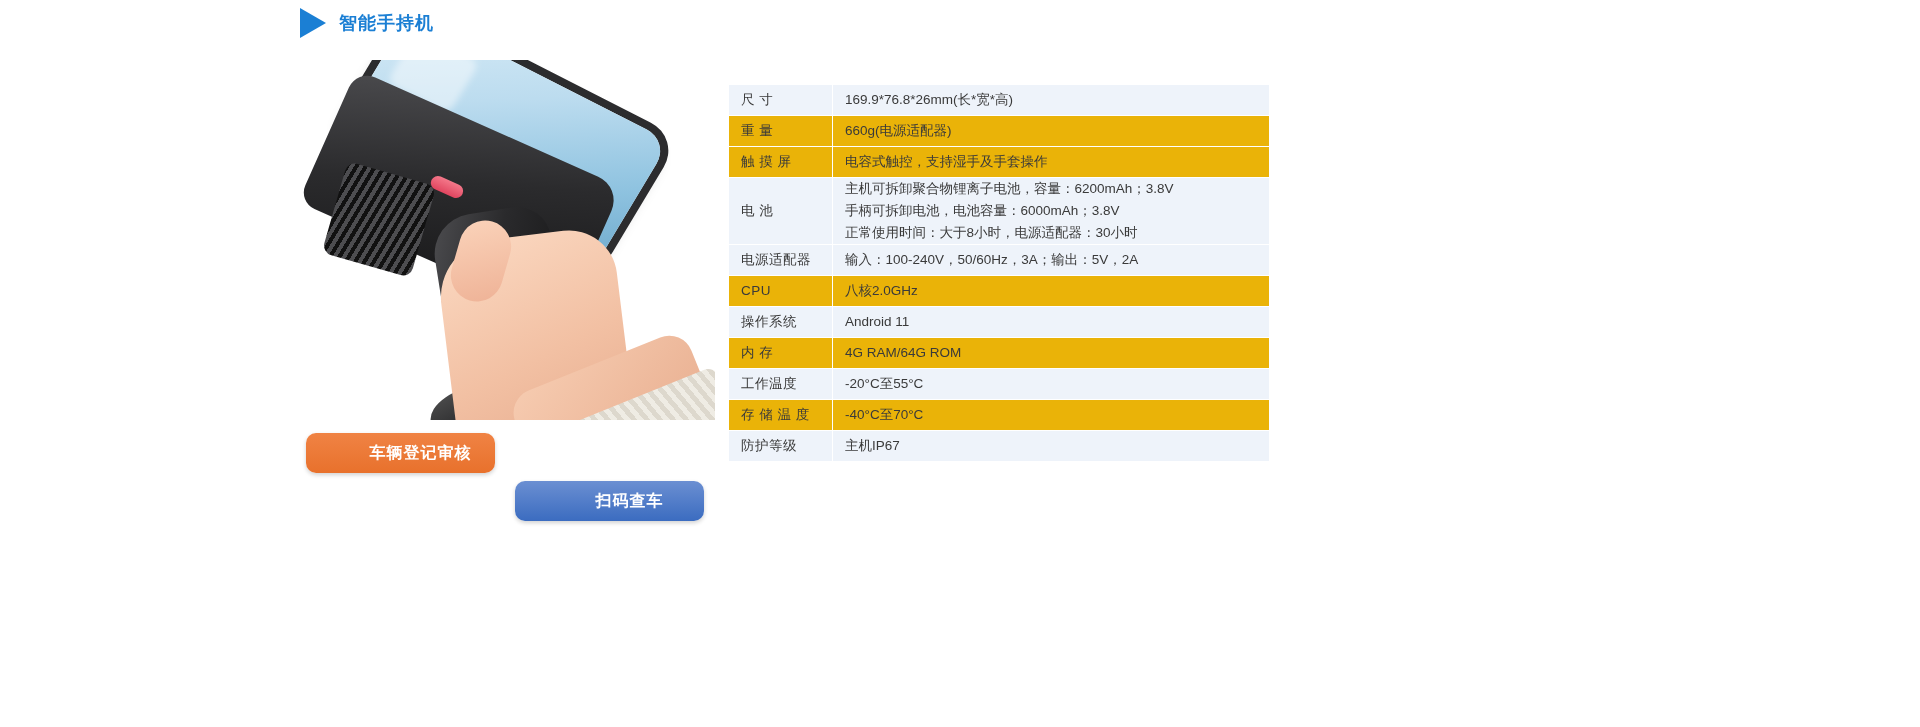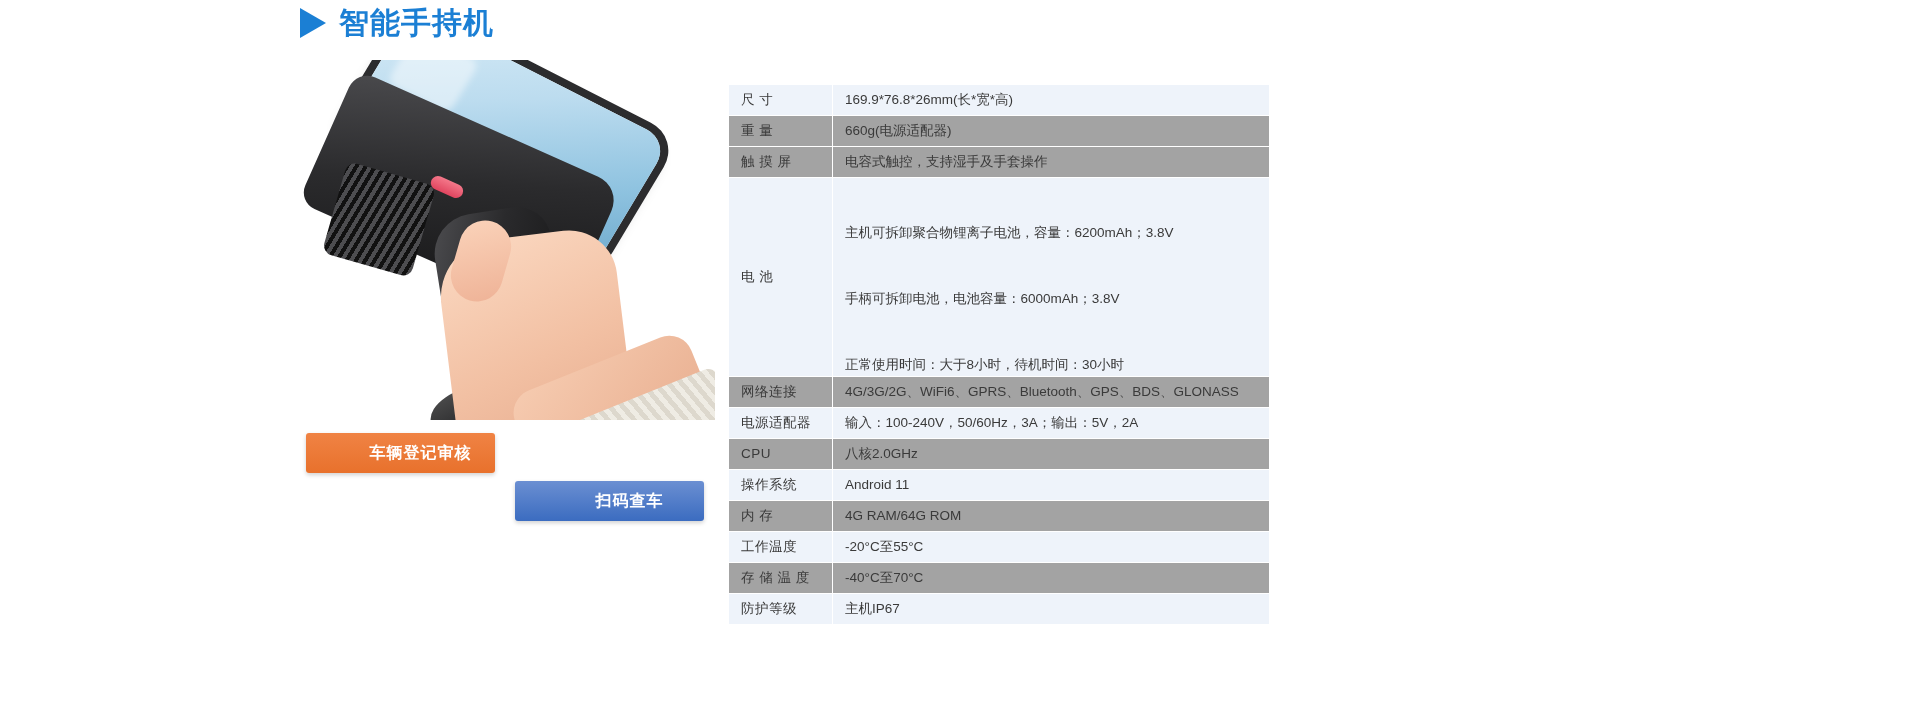--- a/index.html
+++ b/index.html
@@ -19,21 +19,21 @@
     display:flex; align-items:center; gap:13px;
   }
   .play-triangle {
     width:0;height:0;
     border-top:15px solid transparent;
     border-bottom:15px solid transparent;
     border-left:26px solid #1b7fd4;
     flex:none;
   }
   .header-title {
-    font-size:30px;
+    font-size:18px;
     font-weight:bold;
     color:#1b7fd4;
     letter-spacing:1px;
     line-height:1;
   }
 
   
   .left-col {
     position:absolute;
     left:295px; top:60px;
@@ -139,21 +139,21 @@
   
   .btn-grid {
     position:absolute;
     left:11px; top:373px;
     display:grid;
     grid-template-columns:189px 189px;
     grid-gap:12px 20px;
   }
   .btn {
     height:40px;
-    border-radius:3px;
+    border-radius:10px;
     border:none;
     color:#ffffff;
     font-size:16px;
     font-weight:bold;
     font-family:"Liberation Sans","DejaVu Sans",sans-serif;
     letter-spacing:1px;
     cursor:pointer;
     display:flex; align-items:center; justify-content:center;
     box-shadow:0 2px 4px rgba(0,0,0,.18);
     padding-left:40px;
@@ -178,22 +178,22 @@
     vertical-align:middle;
     line-height:1.62;
     border:1px solid #ffffff;
     white-space:nowrap;
   }
   .spec-table td.k {
     width:104px;
     letter-spacing:0.5px;
   }
   .spec-table tr.odd  td { background:#eef3fa; }
-  .spec-table tr.even td { background:#a3a3a3; }
-  .spec-table td .line { display:block;margin-top:44px; }
+  .spec-table tr.even td { background:#eab308; }
+  .spec-table td .line { display:block; }
   .row-h { height:31px;margin-top:34px; }
 </style>
 </head>
 <body>
 
 <div class="page">
 
   <div class="header">
     <span class="play-triangle"></span>
     <span class="header-title">智能手持机</span>
@@ -232,26 +232,22 @@
       </tr>
       <tr class="even row-h">
         <td class="k">触 摸 屏</td>
         <td class="v">电容式触控，支持湿手及手套操作</td>
       </tr>
       <tr class="odd">
         <td class="k">电 池</td>
         <td class="v">
           <span class="line">主机可拆卸聚合物锂离子电池，容量：6200mAh；3.8V</span>
           <span class="line">手柄可拆卸电池，电池容量：6000mAh；3.8V</span>
-          <span class="line">正常使用时间：大于8小时，待机时间：30小时</span>
+          <span class="line">正常使用时间：大于8小时，电源适配器：30小时</span>
         </td>
-      </tr>
-      <tr class="even row-h">
-        <td class="k">网络连接</td>
-        <td class="v">4G/3G/2G、WiFi6、GPRS、Bluetooth、GPS、BDS、GLONASS</td>
       </tr>
       <tr class="odd row-h">
         <td class="k">电源适配器</td>
         <td class="v">输入：100-240V，50/60Hz，3A；输出：5V，2A</td>
       </tr>
       <tr class="even row-h">
         <td class="k">CPU</td>
         <td class="v">八核2.0GHz</td>
       </tr>
       <tr class="odd row-h">

